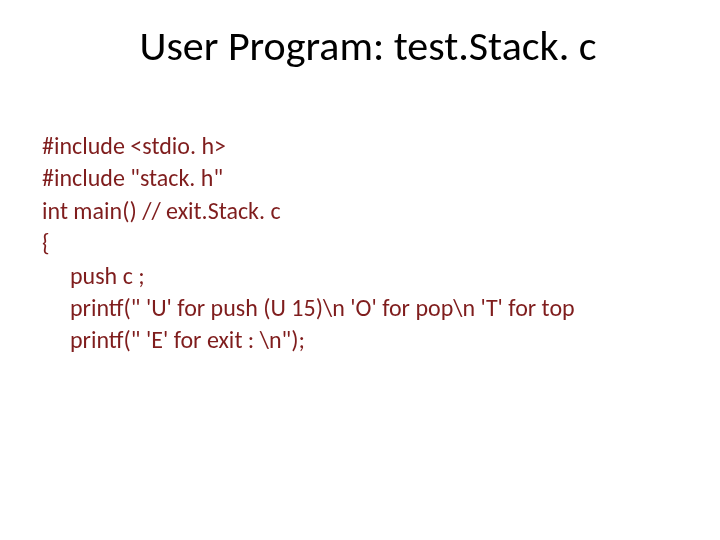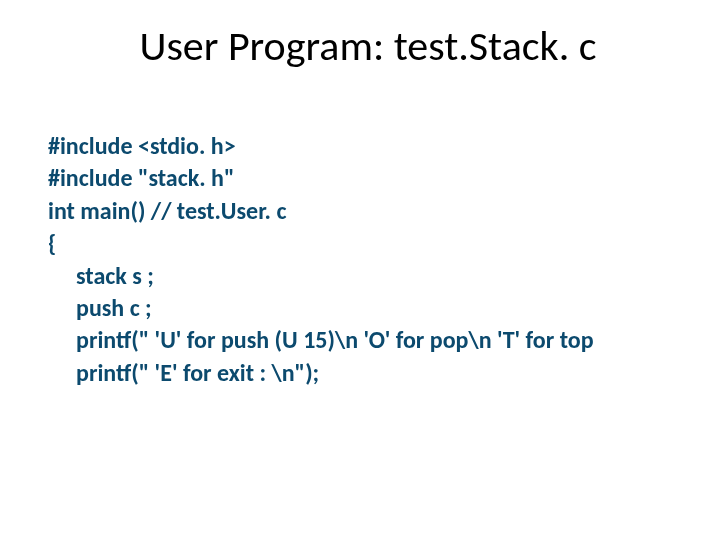--- a/index.html
+++ b/index.html
@@ -24,38 +24,36 @@
     left: 8px;
     width: 720px;
     text-align: center;
     font-size: 42px;
     font-weight: 400;
     color: #000;
   }
   .body {
     position: absolute;
     top: 130px;
-    left: 48px;
+    left: 42px;
     width: 640px;
     font-size: 24px;
     line-height: 1.35;
-    color: #0c4a6e;
-    font-weight: bold;
+    color: #7f1d1d;
   }
   .l0 { display:block; }
   .l1 { display:block; padding-left: 28px; }
 </style>
 </head>
 <body>
 
 <div class="slide">
   <div class="title">User Program: test.Stack. c</div>
   <div class="body">
     <span class="l0">#include &lt;stdio. h&gt;</span>
     <span class="l0">#include "stack. h"</span>
-    <span class="l0">int main()  // test.User. c</span>
+    <span class="l0">int main()  // exit.Stack. c</span>
     <span class="l0">{</span>
-    <span class="l1">stack s ;</span>
     <span class="l1">push c ;</span>
     <span class="l1">printf(" 'U' for push (U 15)\n 'O' for pop\n 'T' for top</span>
     <span class="l1">printf(" 'E' for exit : \n");</span>
   </div>
 </div>
 
 </body></html>

